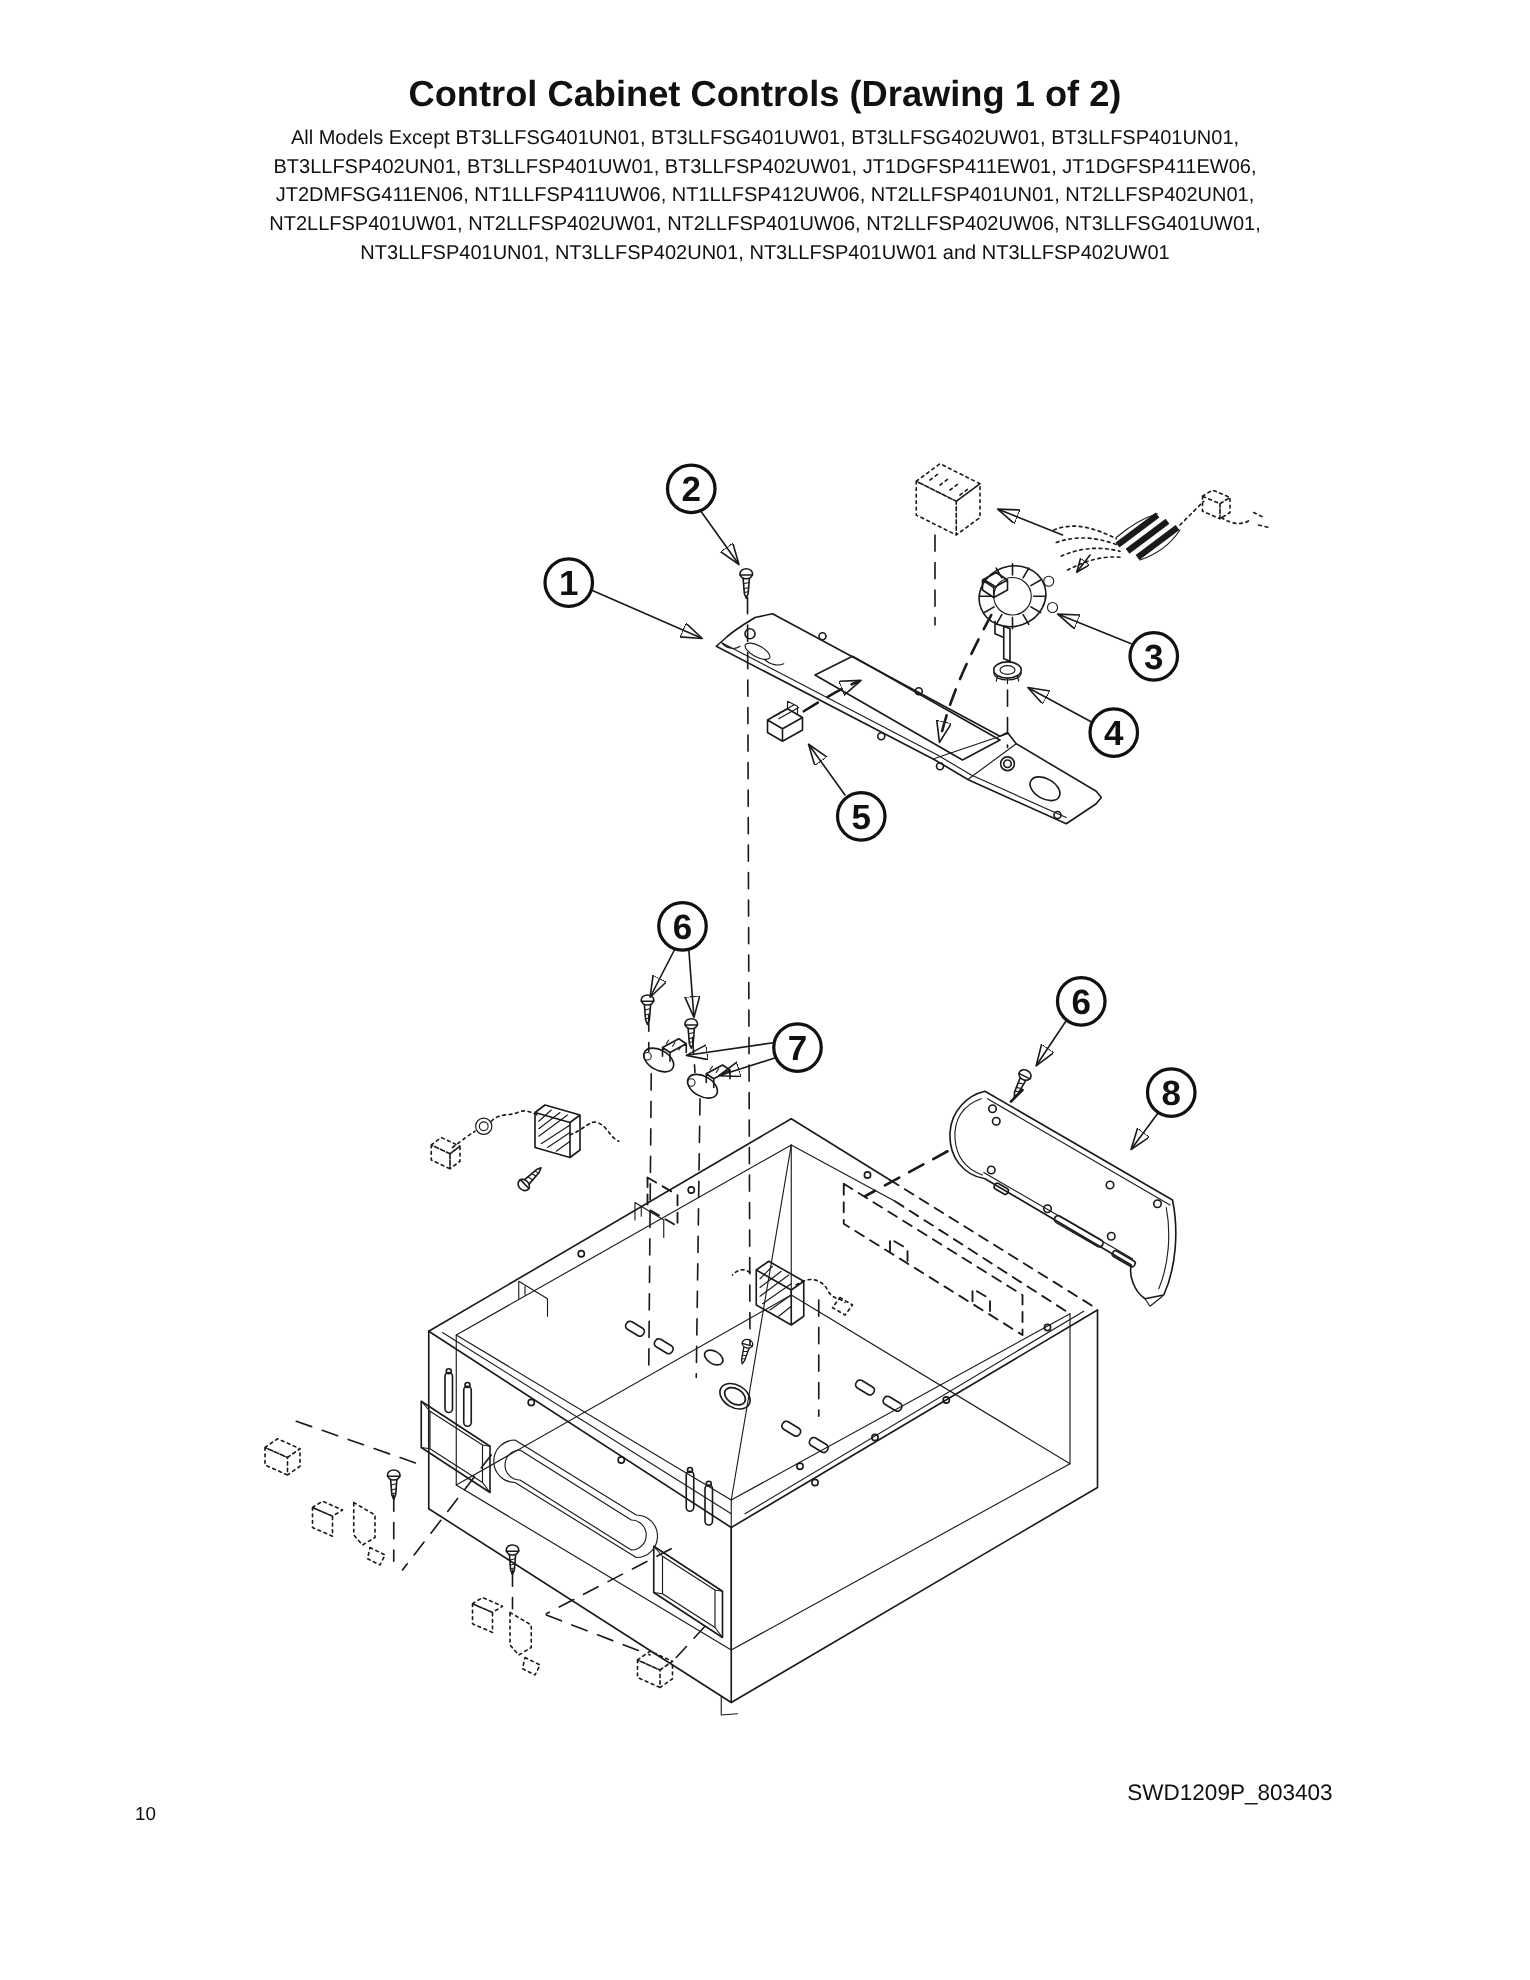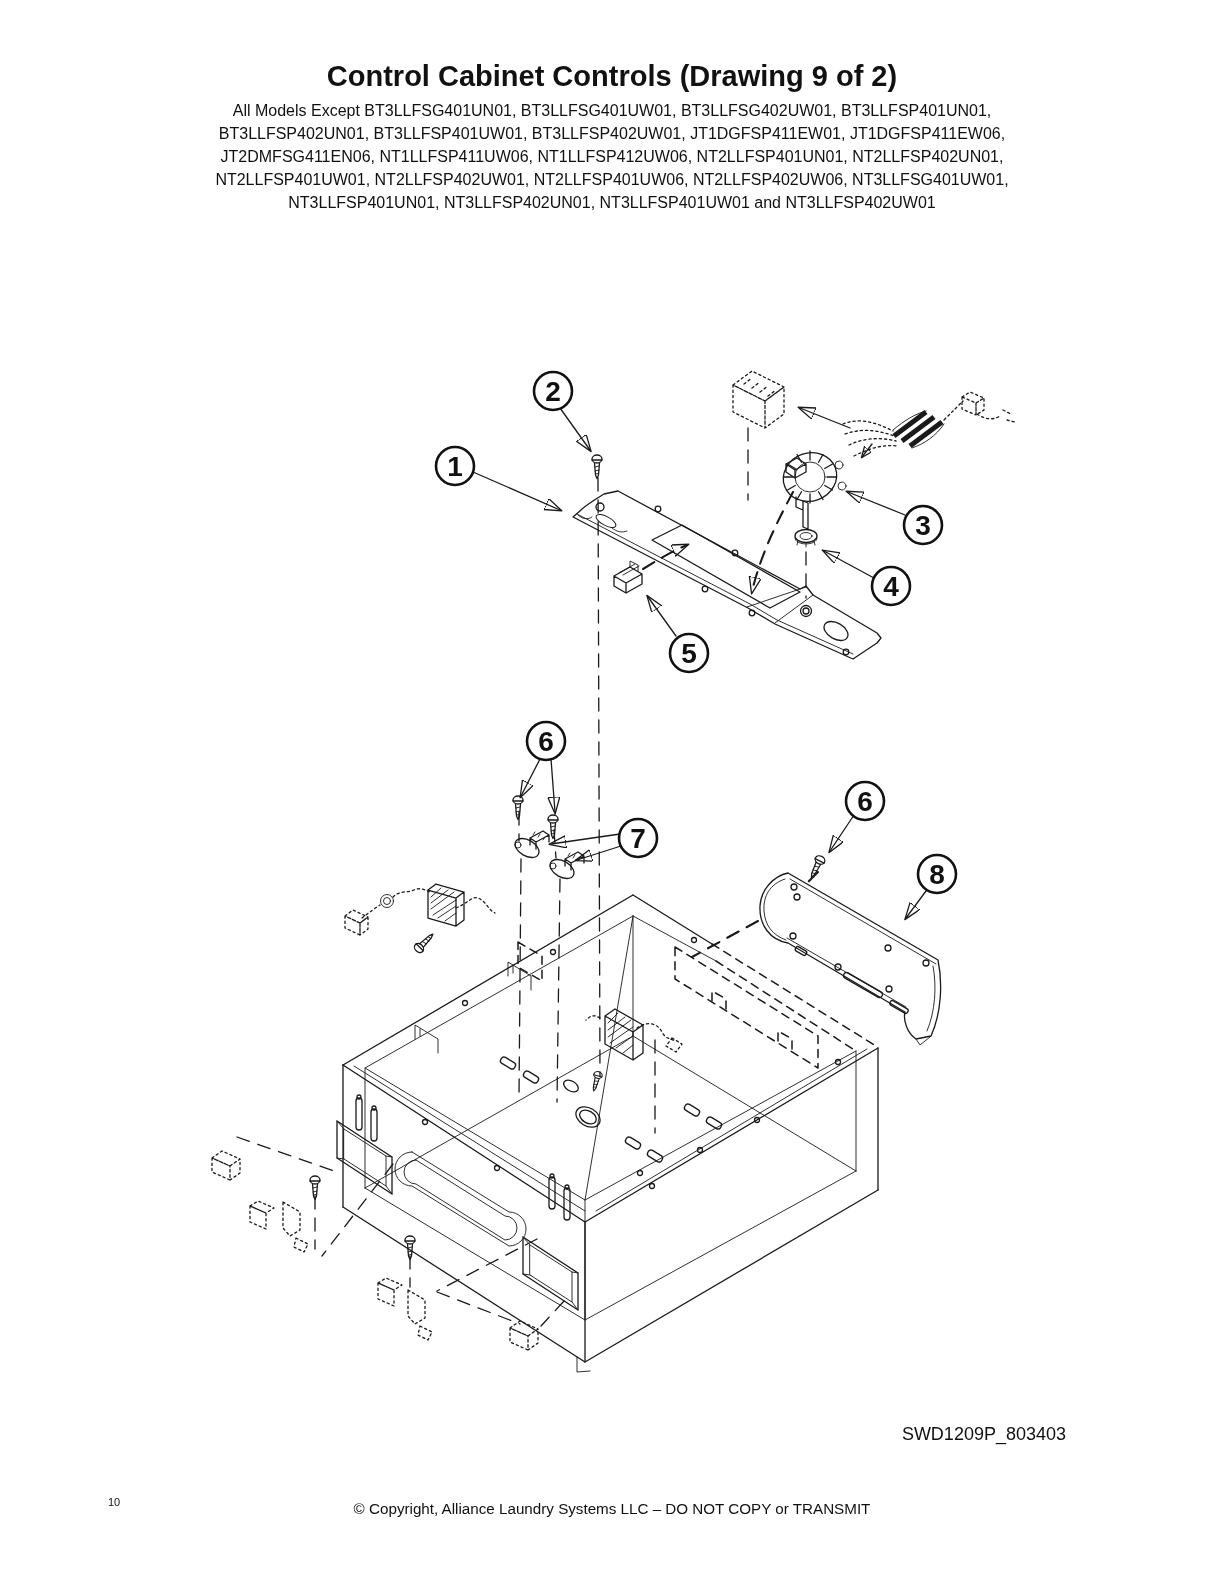--- a/index.html
+++ b/index.html
@@ -3,21 +3,21 @@
 <meta charset="utf-8">
 <style>
   html,body{margin:0;padding:0;background:#e8e8e8;}
   #page{position:relative;width:1224px;height:1584px;background:#ffffff;margin:0 auto;
         font-family:"Liberation Sans",sans-serif;color:#111;overflow:hidden;}
   #page-title{position:absolute;top:60px;left:0;width:1224px;text-align:center;
         font-size:29px;font-weight:bold;letter-spacing:0;}
   #subtitle{position:absolute;top:99px;left:82px;width:1060px;text-align:center;
         font-size:16px;line-height:23px;}
   #drawing-code{position:absolute;top:1424px;right:158px;font-size:18px;}
-  #footer-page-number{position:absolute;top:1496px;left:108px;font-size:11px;}
+  #footer-page-number{position:absolute;top:1443px;left:108px;font-size:15px;}
   #footer-copyright{position:absolute;top:1500px;left:0;width:1224px;text-align:center;font-size:15.2px;}
   #footer-docnum{position:absolute;top:1584px;right:126px;font-size:14px;}
   #diagram{position:absolute;top:0;left:0;}
   #diagram path,#diagram line,#diagram circle,#diagram ellipse,#diagram rect,#diagram polyline{
         fill:none;stroke:#1a1a1a;stroke-width:1.3;stroke-linecap:round;stroke-linejoin:round;}
   #diagram .fw{fill:#ffffff;}
   #diagram .thin{stroke-width:0.9;}
   #diagram .dash{stroke-dasharray:13 9;stroke-width:2.1;}
   #diagram .dash2{stroke-dasharray:8 6;stroke-width:1.5;}
   #diagram .dot{stroke-dasharray:2.2 3;stroke-width:1.7;}
@@ -25,21 +25,21 @@
   #diagram .bold5{stroke-width:5;stroke-linecap:butt;}
   #diagram .callout-circle{fill:#ffffff;stroke:#111;stroke-width:2.6;}
   #diagram .callout-num{fill:#111;stroke:none;font-family:"Liberation Sans",sans-serif;
         font-size:28px;font-weight:bold;text-anchor:middle;}
 </style>
 </head>
 <body>
 
 <div id="page">
 
-  <div id="page-title">Control Cabinet Controls (Drawing 9 of 2)</div>
+  <div id="page-title">Control Cabinet Controls (Drawing 1 of 2)</div>
 
   <div id="subtitle">
     <div>All Models Except BT3LLFSG401UN01, BT3LLFSG401UW01, BT3LLFSG402UW01, BT3LLFSP401UN01,</div>
     <div>BT3LLFSP402UN01, BT3LLFSP401UW01, BT3LLFSP402UW01, JT1DGFSP411EW01, JT1DGFSP411EW06,</div>
     <div>JT2DMFSG411EN06, NT1LLFSP411UW06, NT1LLFSP412UW06, NT2LLFSP401UN01, NT2LLFSP402UN01,</div>
     <div>NT2LLFSP401UW01, NT2LLFSP402UW01, NT2LLFSP401UW06, NT2LLFSP402UW06, NT3LLFSG401UW01,</div>
     <div>NT3LLFSP401UN01, NT3LLFSP402UN01, NT3LLFSP401UW01 and NT3LLFSP402UW01</div>
   </div>
 
   <svg id="diagram" width="1224" height="1584" viewBox="0 0 1224 1584">
@@ -355,15 +355,14 @@
         </g>
         <g>
           <circle cx="937" cy="874" r="19" class="callout-circle"></circle>
           <text x="937" y="884" class="callout-num">8</text>
         </g>
       </g>
   </svg>
 
   <div id="drawing-code">SWD1209P_803403</div>
   <div id="footer-page-number">10</div>
-  <div id="footer-copyright">© Copyright, Alliance Laundry Systems LLC – DO NOT COPY or TRANSMIT</div>
   <div id="footer-docnum">803403</div>
 </div>
 
 </body></html>

